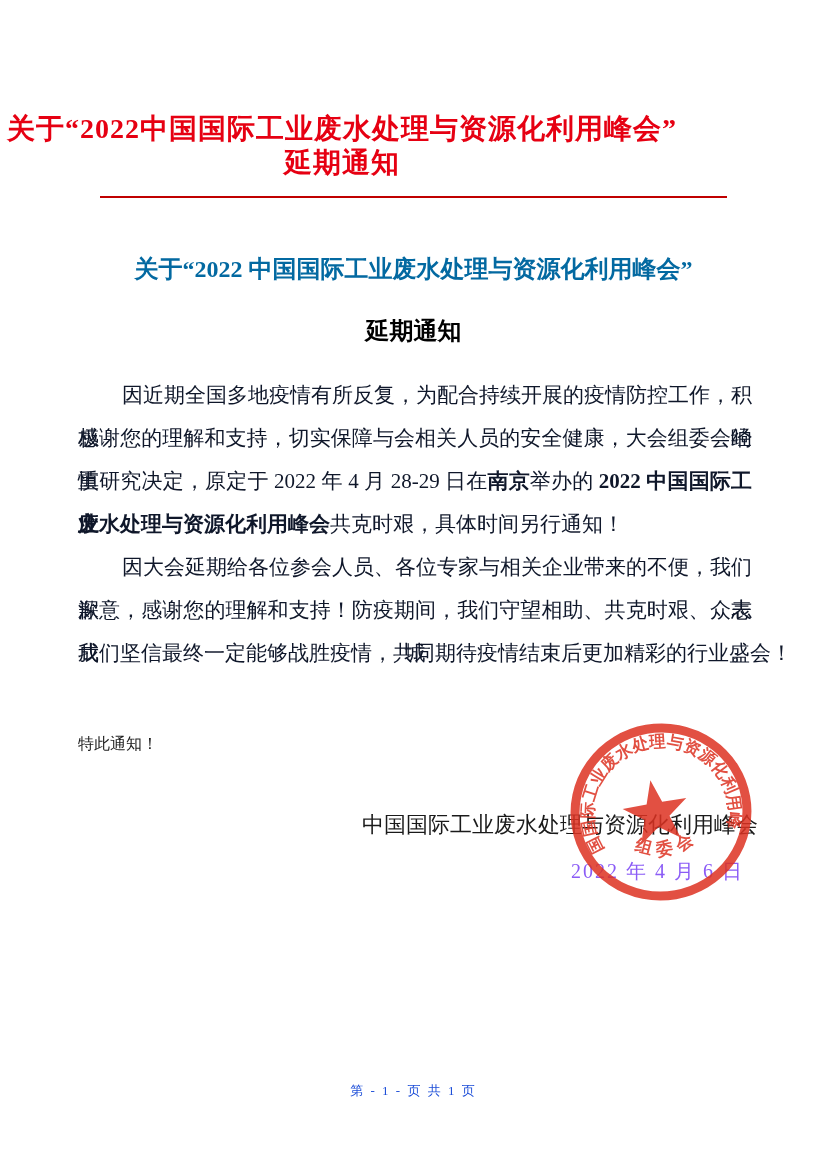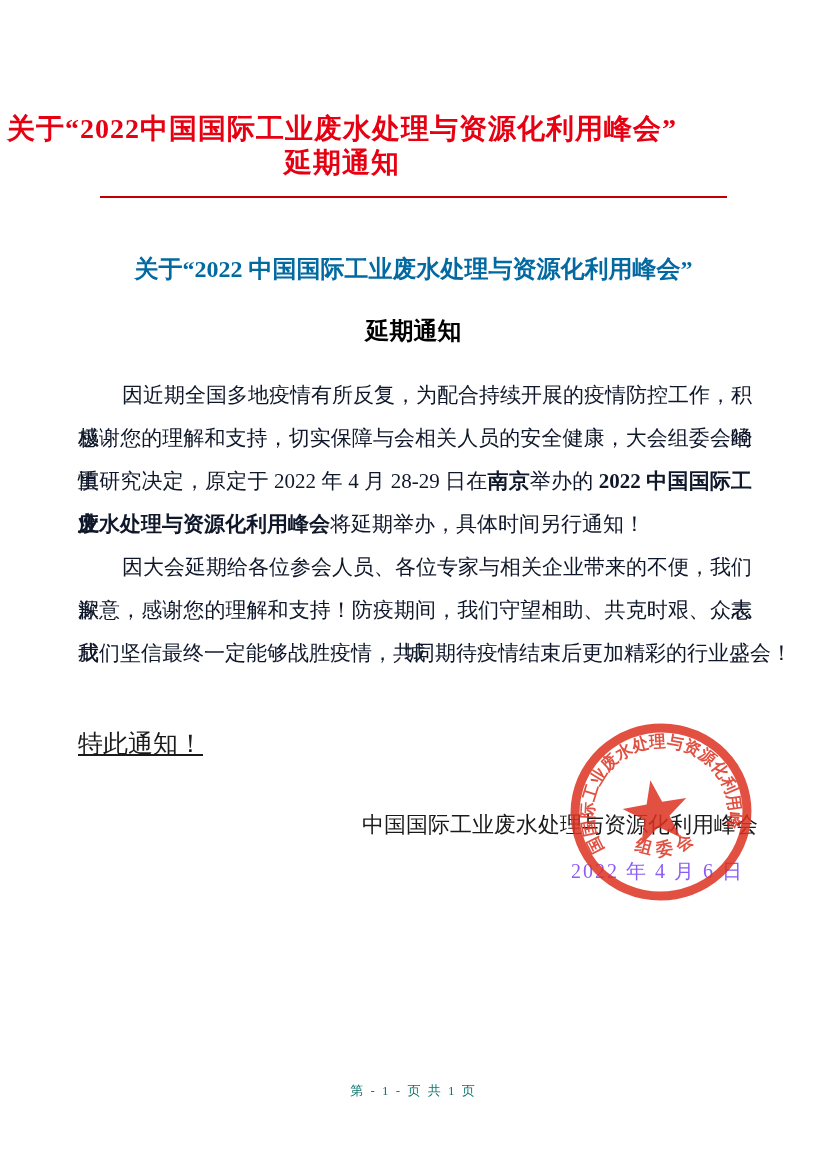--- a/index.html
+++ b/index.html
@@ -33,38 +33,38 @@
   }
   .body-text{
     position:absolute;top:374px;left:78px;width:674px;
     font-size:21px;line-height:43px;color:#0f172a;
   }
   .bodyline{height:43px;white-space:nowrap;}
   .bodyline.justify{white-space:normal;text-align:justify;text-align-last:justify;}
   .bodyline.indent{text-indent:44px;}
   .closing{
     position:absolute;top:722px;left:78px;
-    font-size:25px;line-height:43px;color:#1a1a1a;text-decoration:underline;
+    font-size:16px;line-height:43px;color:#1a1a1a;
   }
   .signature{
     position:absolute;top:811px;left:78px;width:680px;
     text-align:right;font-size:22px;line-height:28px;color:#1a1a1a;
   }
   .sign-date{
     position:absolute;top:858px;left:78px;width:666px;
     text-align:right;font-size:20px;line-height:26px;color:#8b5cf6;
     letter-spacing:2px;
   }
   .seal{
     position:absolute;left:561px;top:712px;width:200px;height:200px;
     pointer-events:none;
   }
   .footer{
     position:absolute;top:1082px;left:0;width:827px;
-    text-align:center;font-size:13px;color:#0f766e;letter-spacing:2px;
+    text-align:center;font-size:13px;color:#1d4ed8;letter-spacing:2px;
   }
 </style>
 </head>
 <body>
 
 <div class="page">
 
   <div class="red-header">
     <div>关于“2022中国国际工业废水处理与资源化利用峰会”</div>
     <div>延期通知</div>
@@ -72,21 +72,21 @@
 
   <div class="red-rule"></div>
 
   <div class="doc-title">关于“2022 中国国际工业废水处理与资源化利用峰会”</div>
   <div class="doc-subtitle">延期通知</div>
 
   <div class="body-text">
       <div class="bodyline justify indent"><span>因近期全国多地疫情有所反复，为配合持续开展的疫情防控工作，积极响</span></div>
       <div class="bodyline justify"><span>感谢您的理解和支持，切实保障与会相关人员的安全健康，大会组委会经慎</span></div>
       <div class="bodyline justify"><span>重研究决定，原定于 2022 年 4 月 28-29 日在</span><span style="font-weight: bold;">南京</span><span>举办的 </span><span style="font-weight: bold;">2022 中国国际工业</span></div>
-      <div class="bodyline"><span style="font-weight: bold;">废水处理与资源化利用峰会</span><span>将延期举办，具体时间另行通知！</span></div>
+      <div class="bodyline"><span style="font-weight: bold;">废水处理与资源化利用峰会</span><span>共克时艰，具体时间另行通知！</span></div>
       <div class="bodyline justify indent"><span>因大会延期给各位参会人员、各位专家与相关企业带来的不便，我们深表</span></div>
       <div class="bodyline justify"><span>歉意，感谢您的理解和支持！防疫期间，我们守望相助、共克时艰、众志成城。</span></div>
       <div class="bodyline"><span>我们坚信最终一定能够战胜疫情，共同期待疫情结束后更加精彩的行业盛会！</span></div>
     </div>
 
   <div class="closing">特此通知！</div>
 
   <div class="signature">中国国际工业废水处理与资源化利用峰会</div>
   <div class="sign-date">2022 年 4 月 6 日</div>
 

